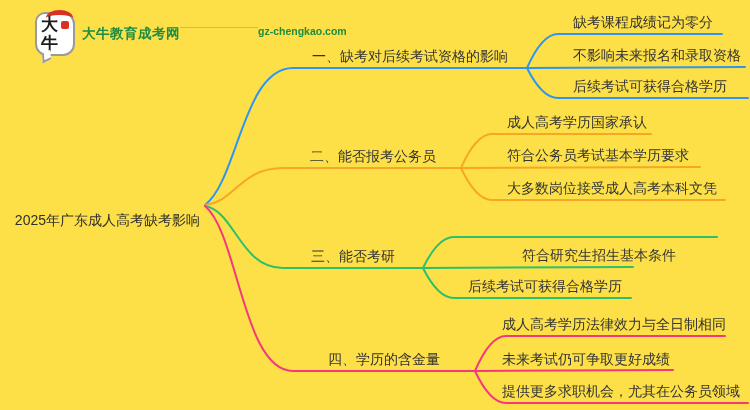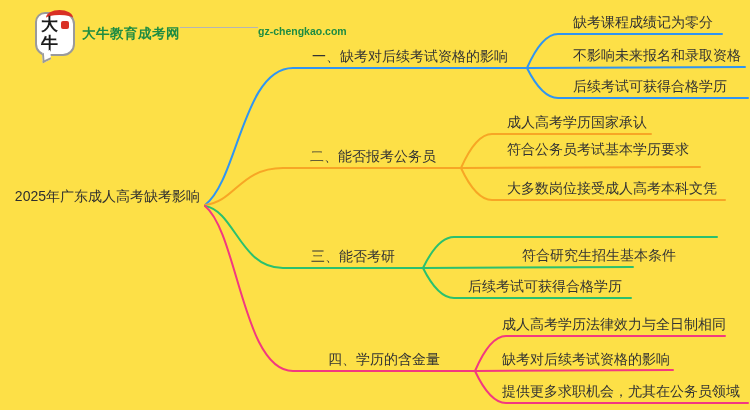--- a/index.html
+++ b/index.html
@@ -90,34 +90,34 @@
       <span class="bubble-chars">大牛</span>
       <span class="bubble-tail"></span>
     </div>
     <div class="logo-text">
       <span class="logo-name">大牛教育成考网</span>
       <span class="logo-divider"></span>
       <span class="logo-url">gz-chengkao.com</span>
     </div>
   </div>
 
-  <div class="node root-node" style="right:550px;top:188px;">2025年广东成人高考缺考影响</div>
+  <div class="node root-node" style="right:550px;top:212px;">2025年广东成人高考缺考影响</div>
 
   <div class="node" style="left:312px;bottom:345px;">一、缺考对后续考试资格的影响</div>
   <div class="node" style="left:573px;bottom:379px;">缺考课程成绩记为零分</div>
   <div class="node" style="left:573px;bottom:346px;">不影响未来报名和录取资格</div>
   <div class="node" style="left:573px;bottom:315px;">后续考试可获得合格学历</div>
 
   <div class="node" style="left:310px;bottom:245px;">二、能否报考公务员</div>
   <div class="node" style="left:507px;bottom:279px;">成人高考学历国家承认</div>
-  <div class="node" style="left:507px;bottom:252px;font-family:Liberation Serif, serif;">符合公务员考试基本学历要求</div>
+  <div class="node" style="left:507px;bottom:246px;font-family:Liberation Serif, serif;">符合公务员考试基本学历要求</div>
   <div class="node" style="left:507px;bottom:213px;">大多数岗位接受成人高考本科文凭</div>
 
   <div class="node" style="left:311px;bottom:145px;">三、能否考研</div>
   <div class="node" style="left:494px;bottom:146px;margin-left:28px;">符合研究生招生基本条件</div>
   <div class="node" style="left:468px;bottom:115px;">后续考试可获得合格学历</div>
 
   <div class="node" style="left:328px;bottom:42px;">四、学历的含金量</div>
   <div class="node" style="left:502px;bottom:77px;text-align:center;">成人高考学历法律效力与全日制相同</div>
-  <div class="node" style="left:502px;bottom:42px;">缺考对后续考试资格的影响</div>
+  <div class="node" style="left:502px;bottom:42px;">未来考试仍可争取更好成绩</div>
   <div class="node" style="left:502px;bottom:10px;">提供更多求职机会，尤其在公务员领域</div>
 
 </div>
 
 </body></html>

